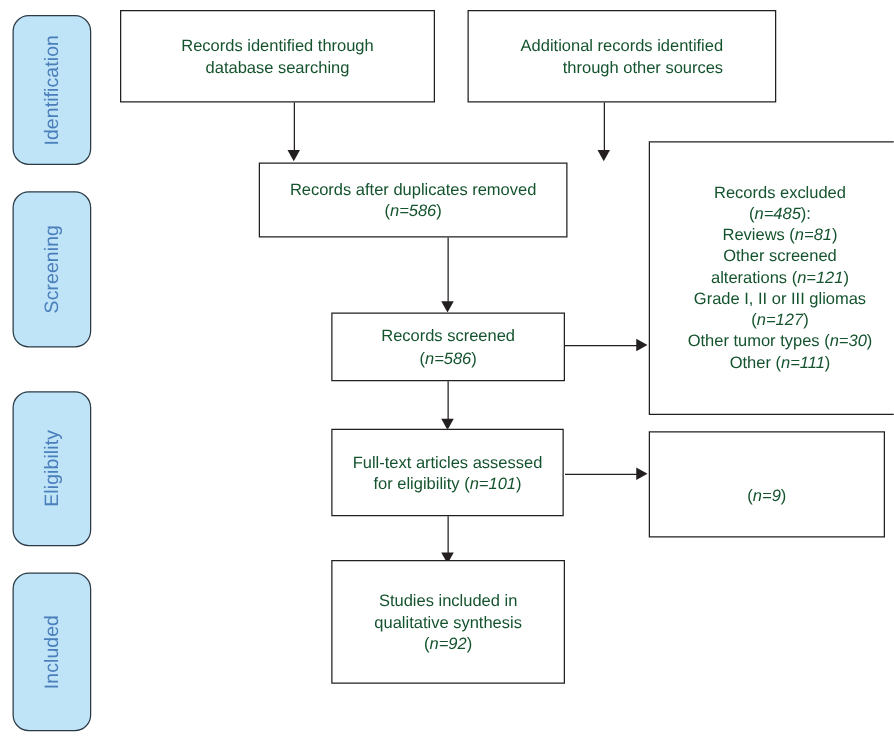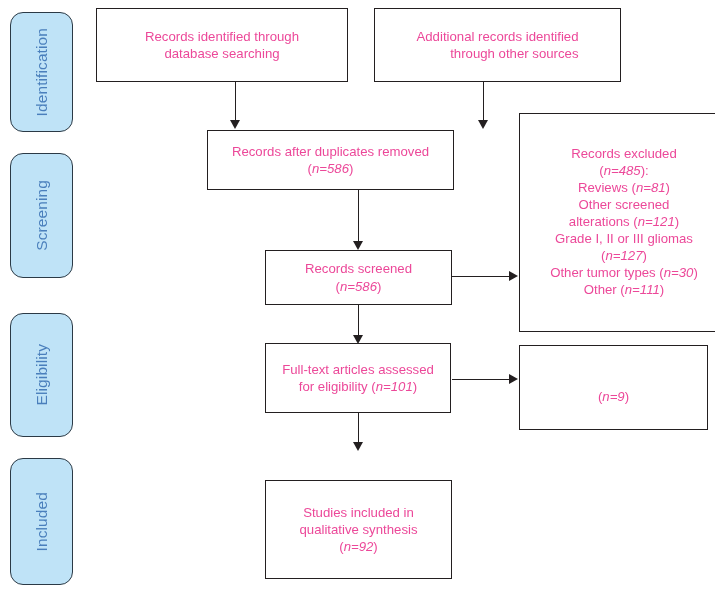--- a/index.html
+++ b/index.html
@@ -43,21 +43,21 @@
     border: 1.7px solid #231f20;
     display: flex;
     align-items: center;
     justify-content: center;
     text-align: center;
     padding: 3px 6px;
   }
   .flow-text {
     font-size: 13.2px;
     line-height: 1.30;
-    color: #ec4899;
+    color: #14532d;
   }
   .flow-text.tight { line-height: 1.28; }
   .flow-text i, .flow-text .it { font-style: italic; }
 
   
   .vline {
     position: absolute;
     width: 0;
     border-left: 1.9px solid #231f20;
   }
@@ -172,21 +172,21 @@
   <div class="flow-box" style="left:519px; top:345px; width:189px; height:85px;">
     <div class="flow-text">
       <br>
       <span><span>(</span><i class="it">n</i><i class="it">=9</i><span>)</span></span>
     </div>
   </div>
 
   <div class="vline" style="left:358px; top:413px; height:30px;"></div>
   <div class="arrow-down" style="left:353px; top:442px;"></div>
 
-  <div class="flow-box" style="left:265px; top:480px; width:187px; height:99px;">
+  <div class="flow-box" style="left:265px; top:448px; width:187px; height:99px;">
     <div class="flow-text">
       <span>Studies included in</span><br>
       <span>qualitative synthesis</span><br>
       <span><span>(</span><i class="it">n</i><i class="it">=92</i><span>)</span></span>
     </div>
   </div>
 
 </div>
 
 </body></html>

